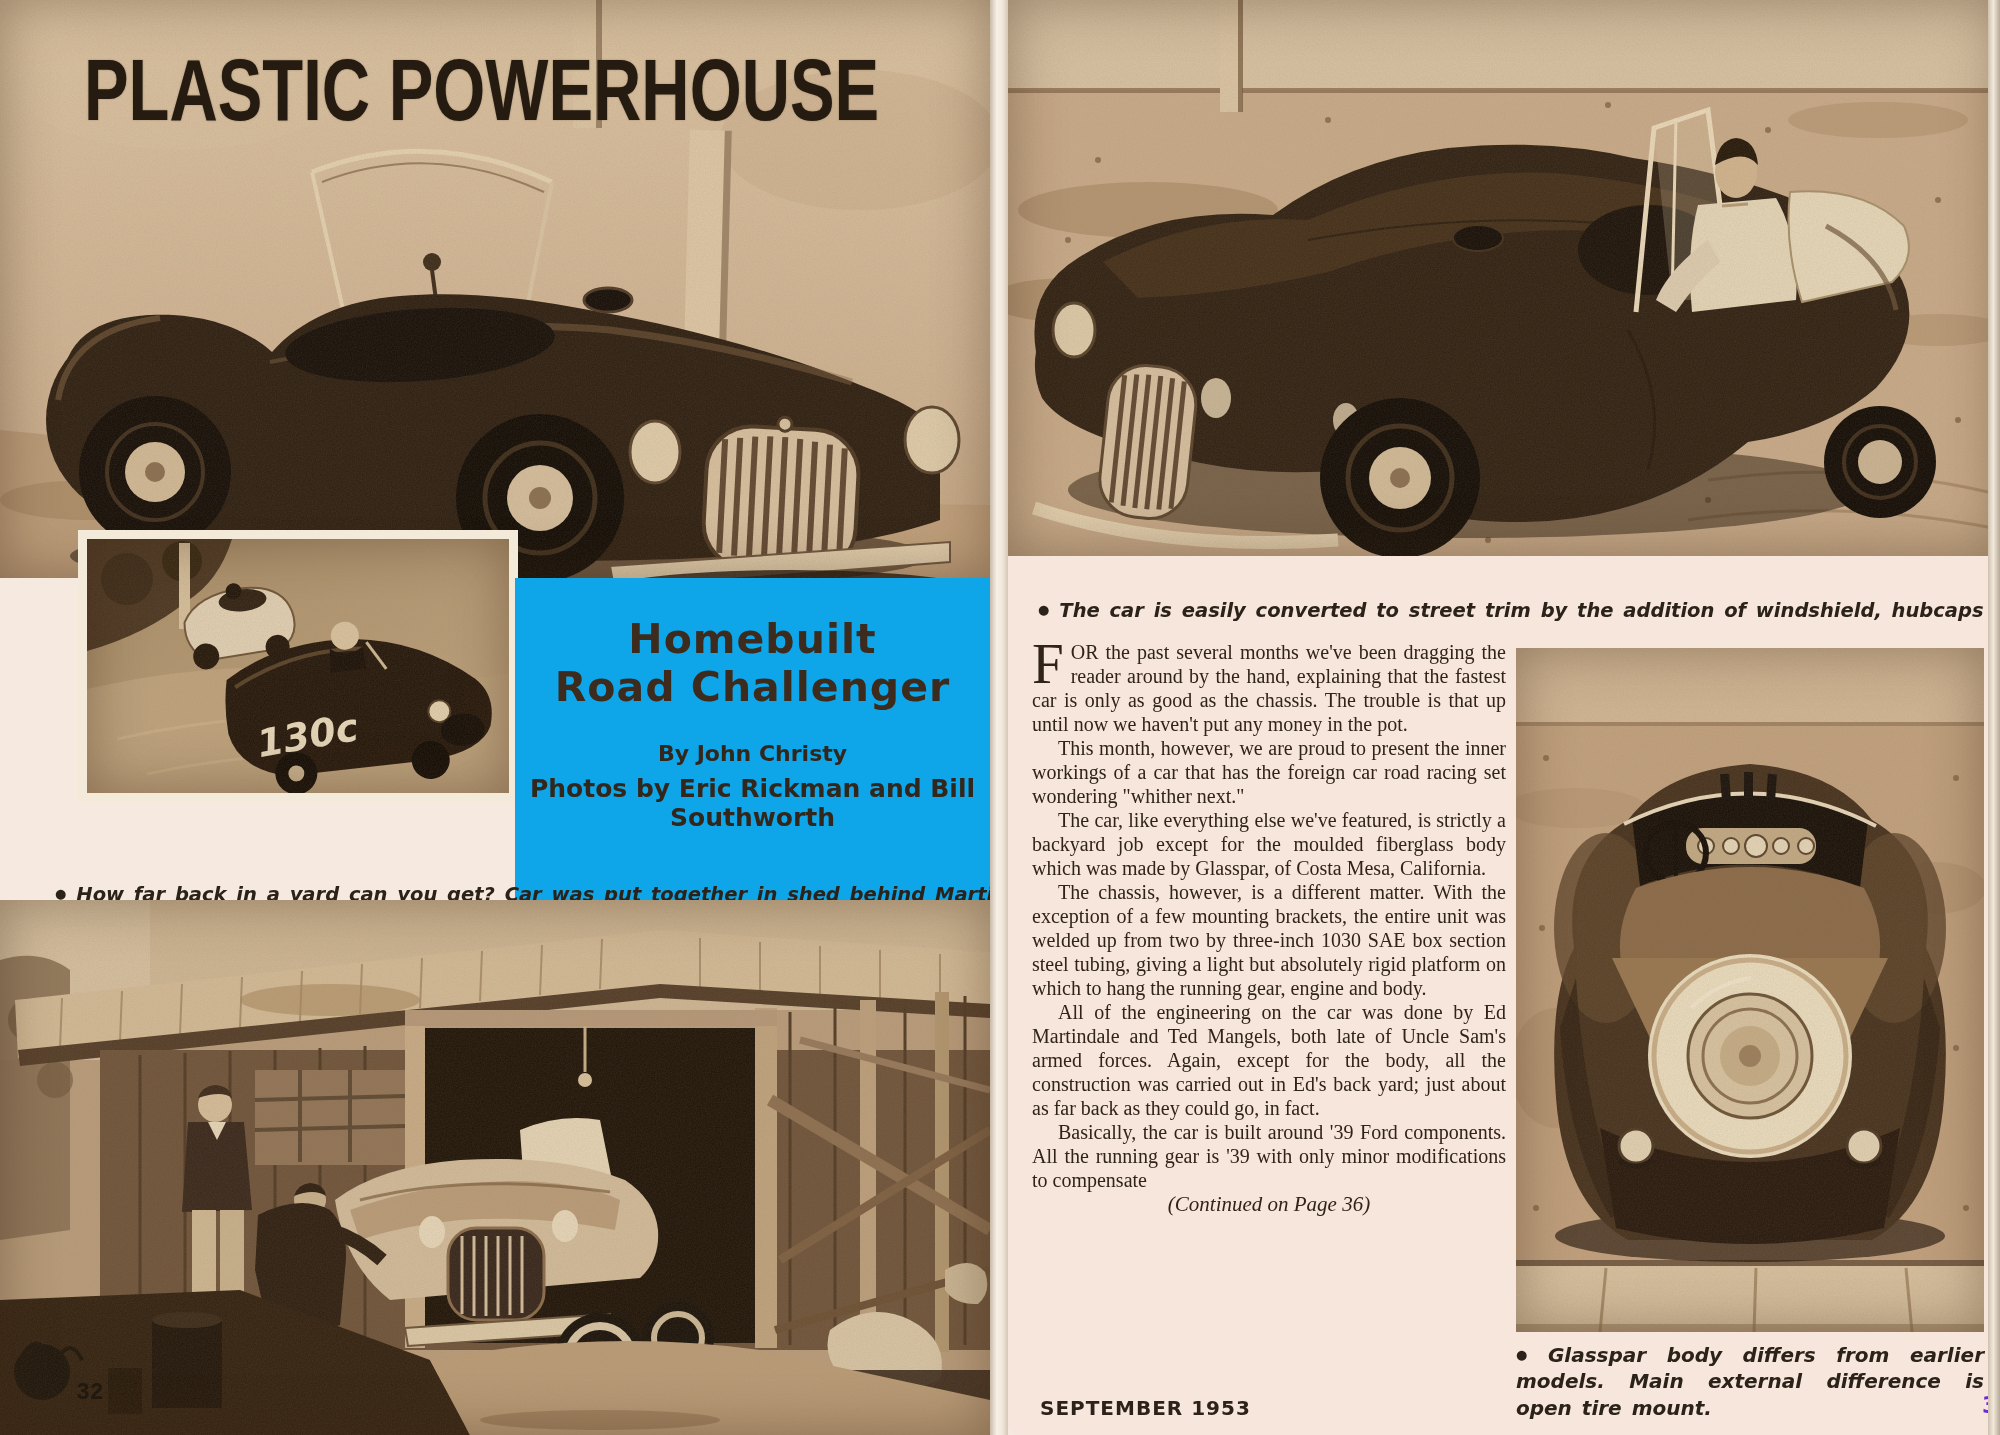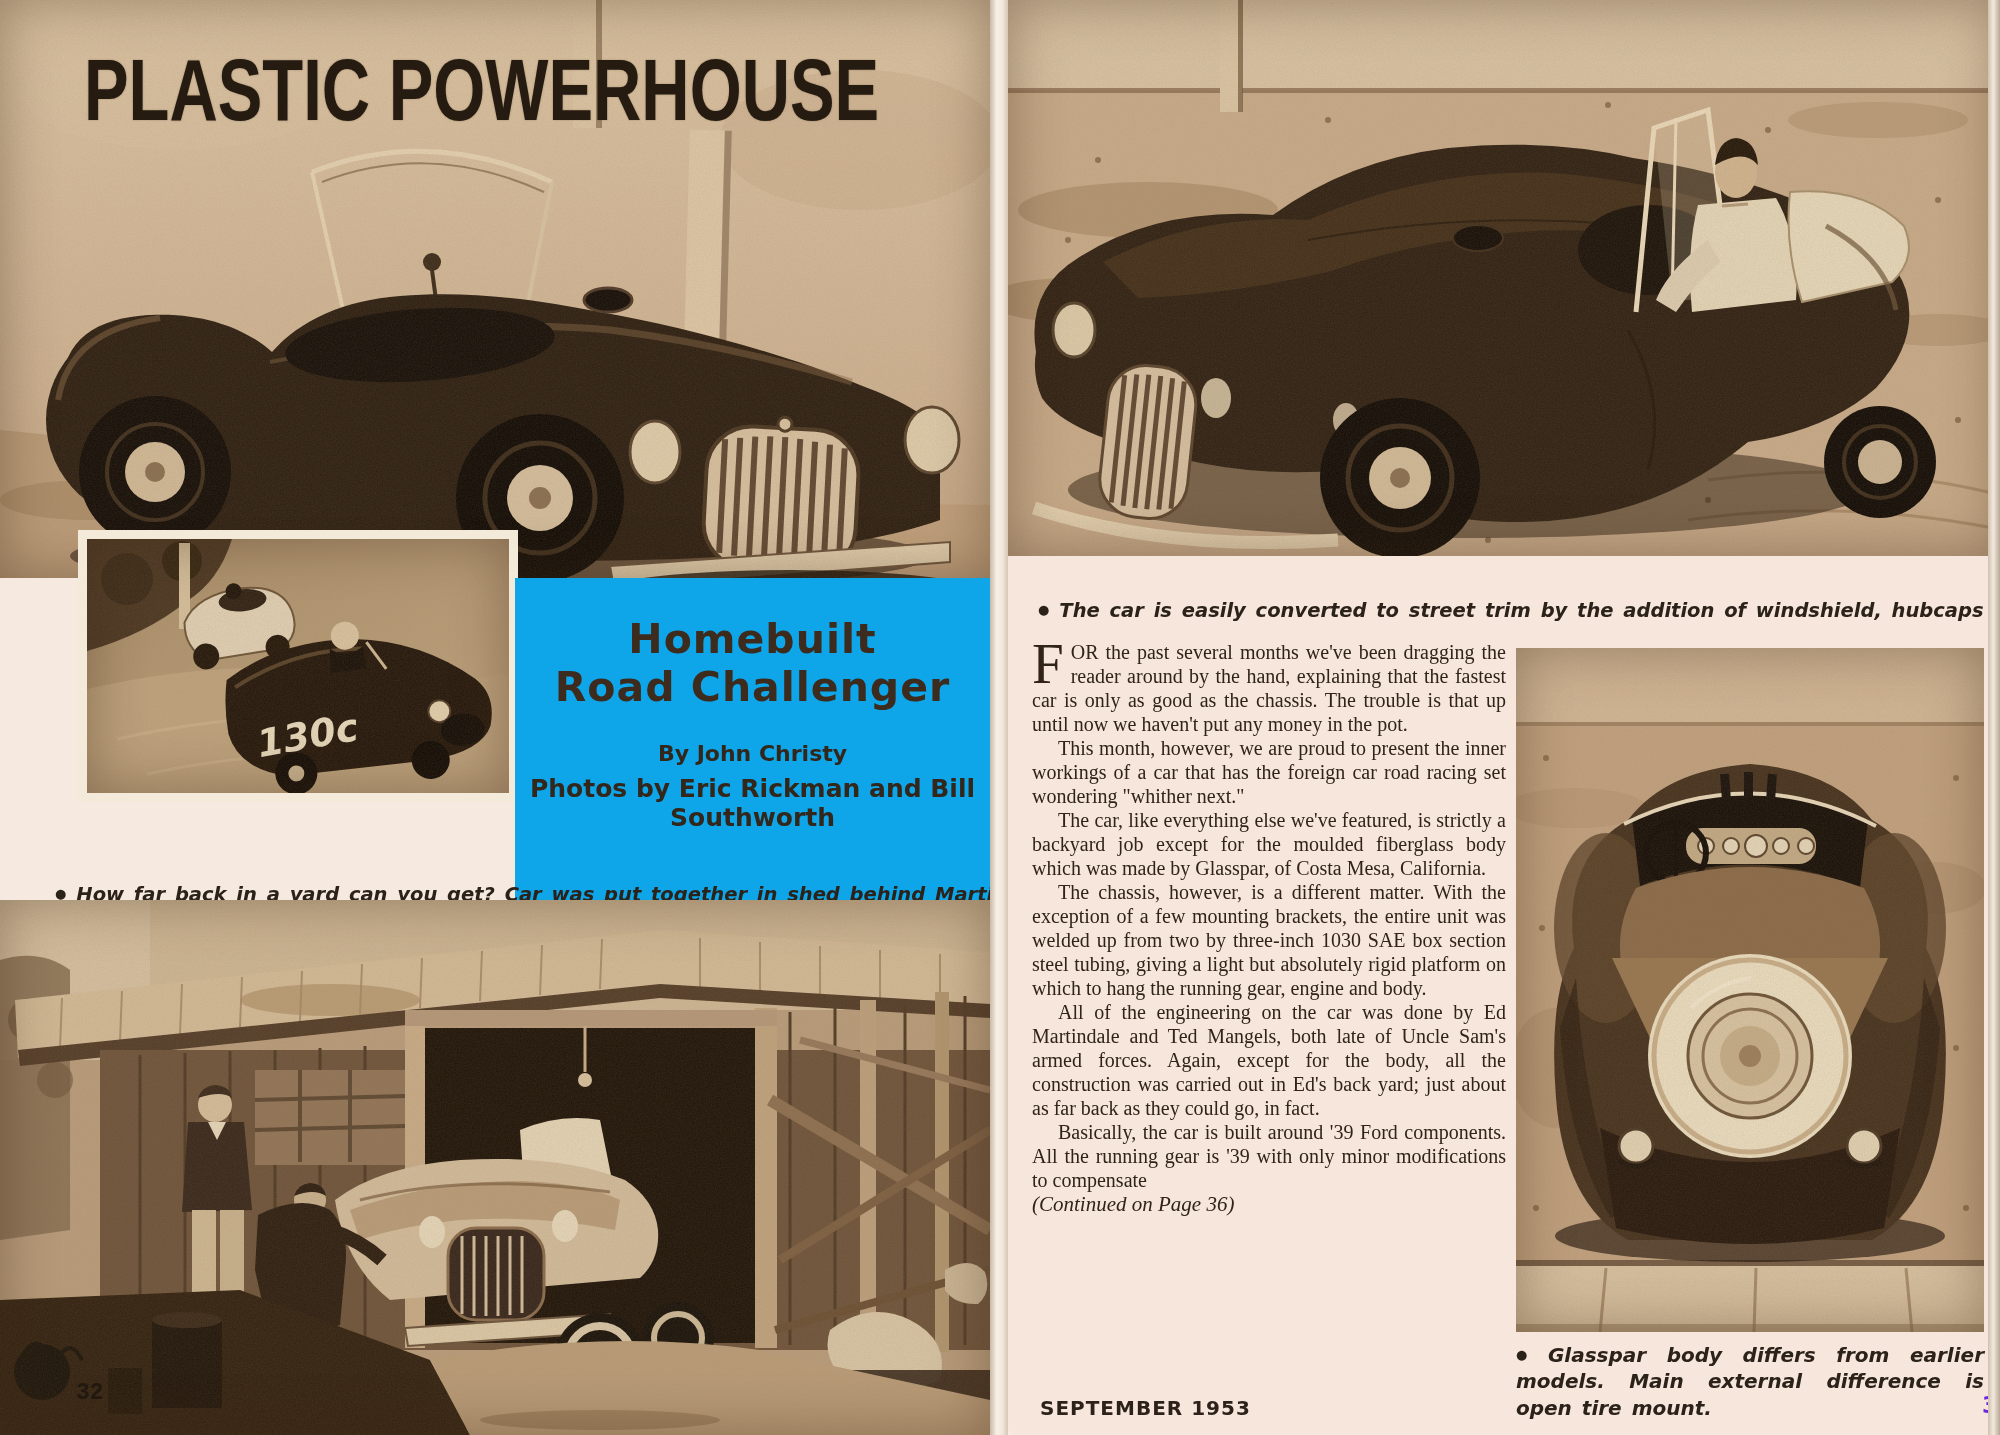--- a/index.html
+++ b/index.html
@@ -33,21 +33,21 @@
   .cap-yard{left:55px;top:862px;width:932px;}
   .cap-street{left:1038px;top:578px;width:950px;}
   .photo-main{left:0;top:0;width:990px;height:578px;}
   .photo-shed{left:0;top:900px;width:990px;height:535px;}
   .photo-driver{left:1008px;top:0;width:992px;height:556px;}
   .article{position:absolute;left:1032px;top:640px;width:474px;
     font-family:"Liberation Serif",serif;font-size:20px;line-height:24px;color:#302418;text-align:justify;}
   .article p{margin:0;}
   .article p + p{text-indent:26px;}
   .dropcap{float:left;font-size:57px;line-height:44px;padding:2px 7px 0 0;color:#302418;}
-  .continued{margin-top:12px;text-align:left;font-style:italic;font-size:21px;text-indent:0 !important;}
+  .continued{margin-top:12px;text-align:center;font-style:italic;font-size:21px;text-indent:0 !important;}
   .pagenum{position:absolute;font-family:"DejaVu Sans","Liberation Sans",sans-serif;font-weight:bold;font-size:23px;color:#211910;}
   .pn-left{left:76px;top:1380px;font-family:Liberation Mono, monospace;}
   .footer-date{position:absolute;left:1040px;top:1396px;font-family:"DejaVu Sans","Liberation Sans",sans-serif;
     font-weight:bold;font-size:20px;letter-spacing:1px;color:#2c221a;text-align:center;}
 </style>
 </head>
 <body>
 
 <div class="spread">
 

